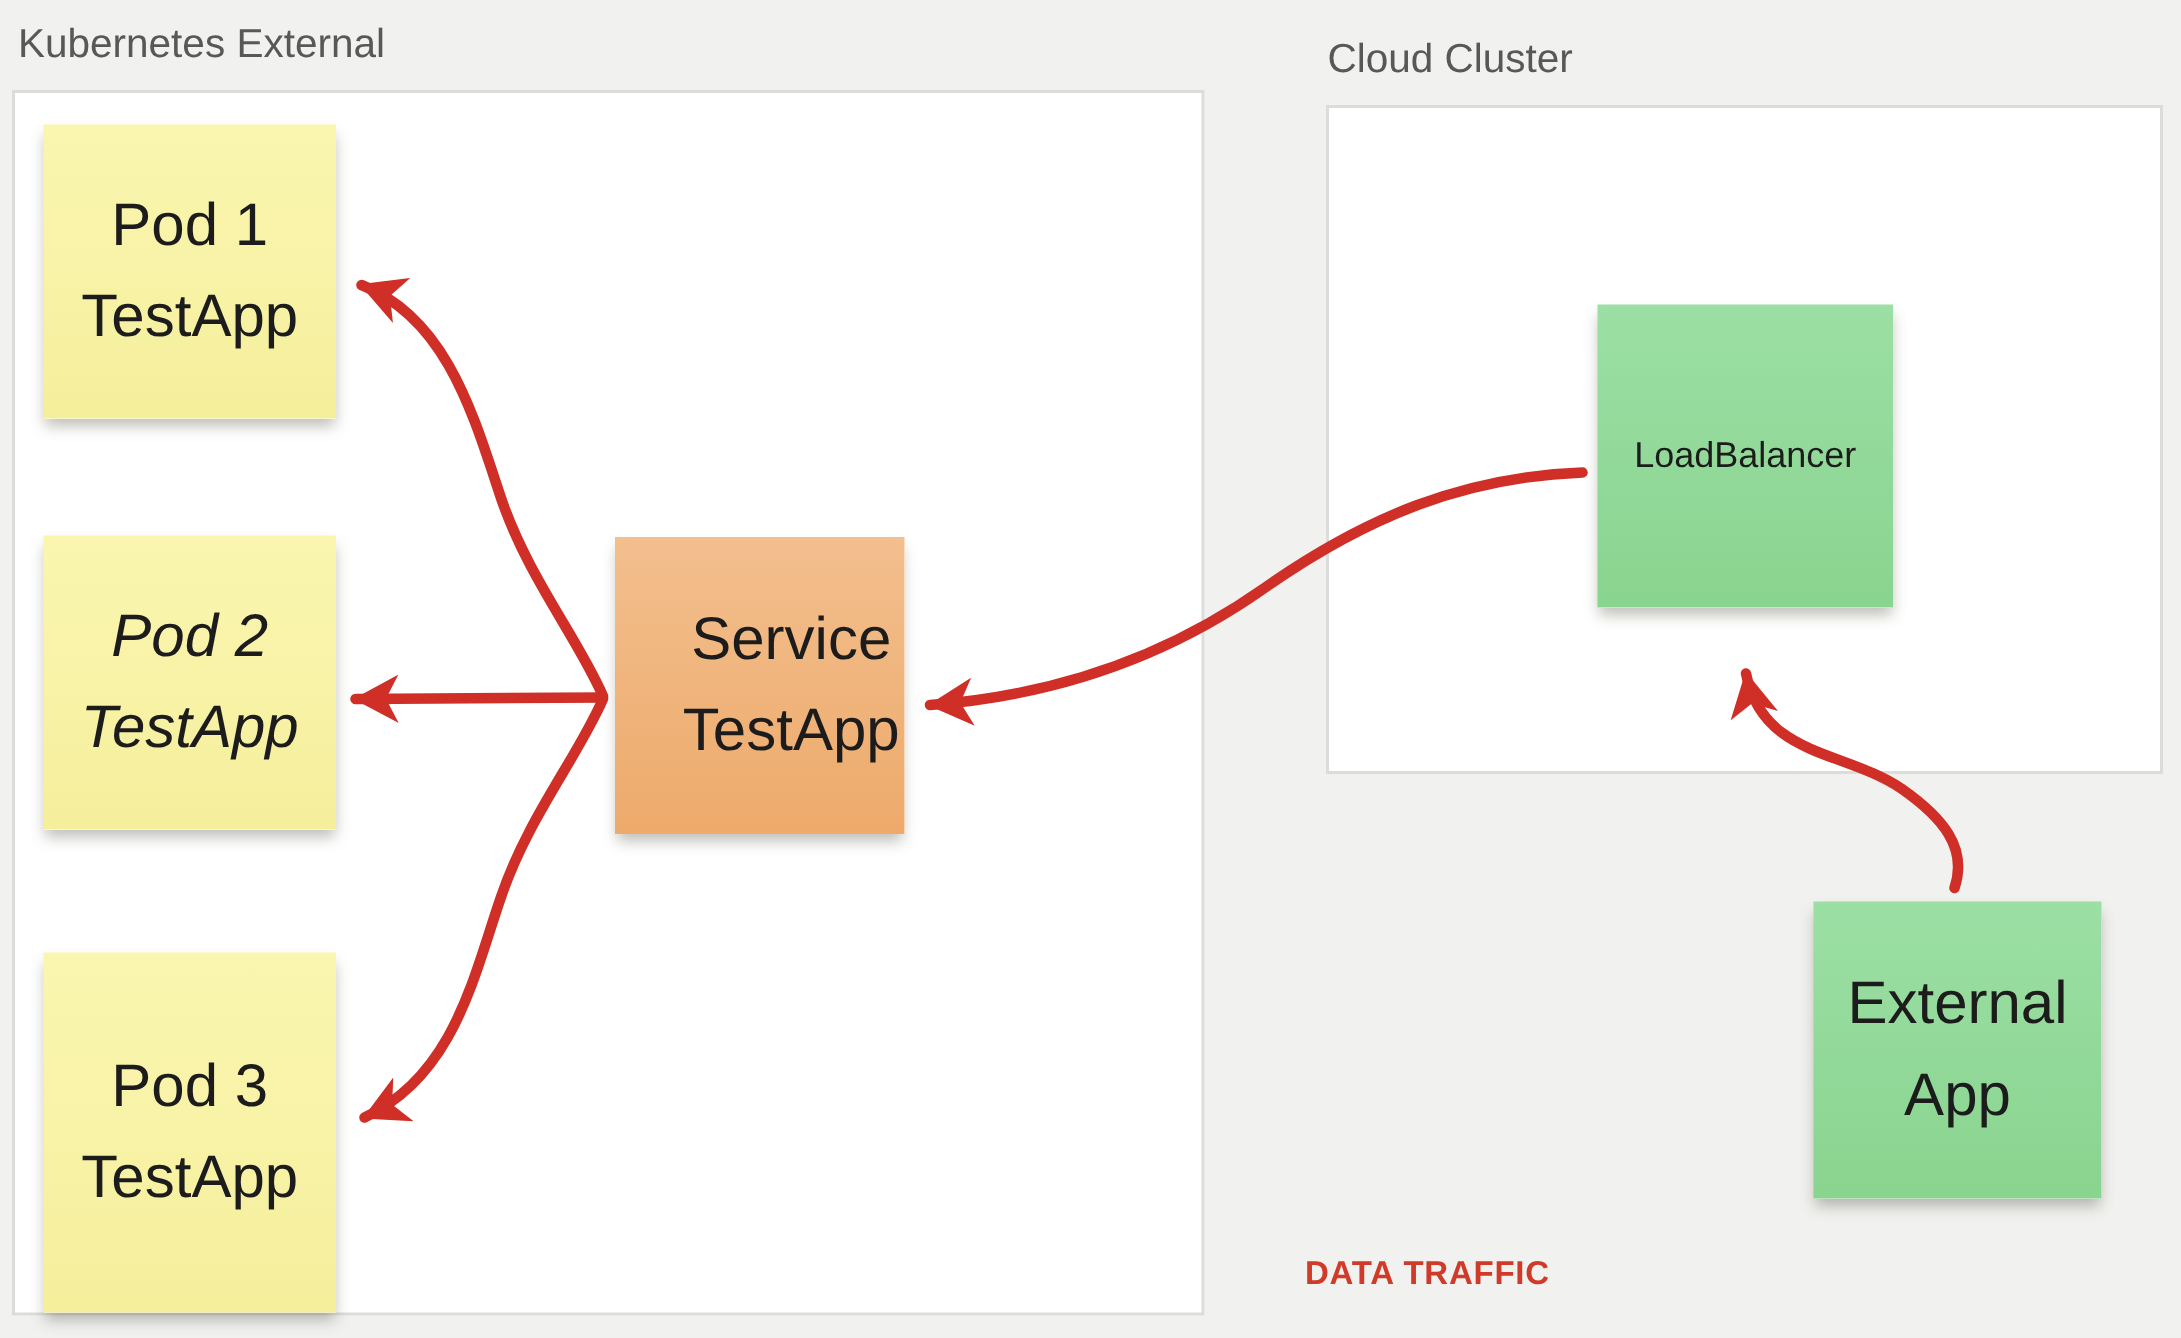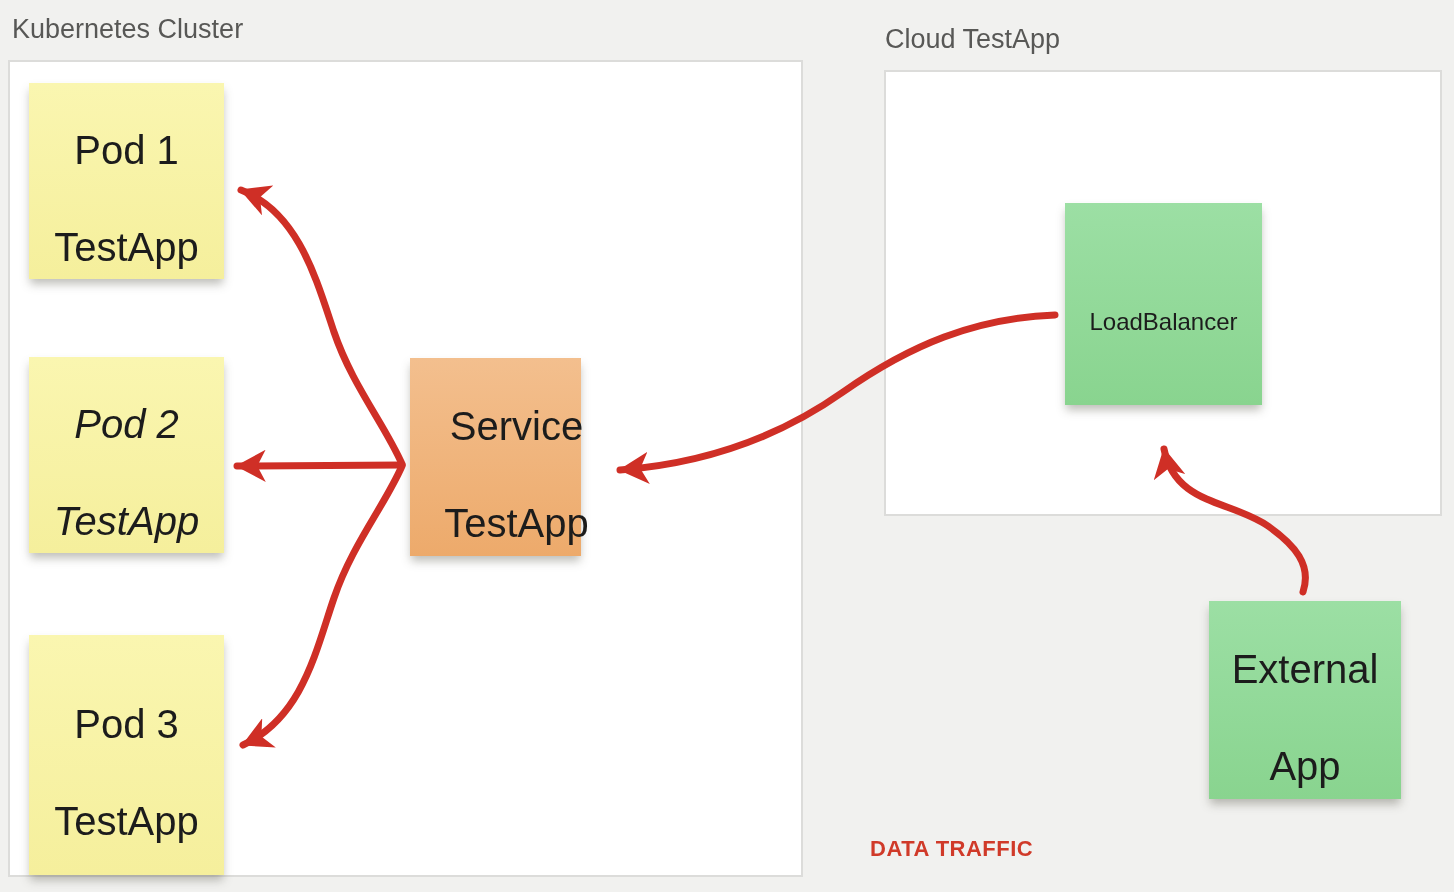--- a/index.html
+++ b/index.html
@@ -47,34 +47,33 @@
     align-items:center;
     justify-content:center;
     text-align:center;
     color:var(--sticky-text);
     box-shadow:0 6px 9px -1px rgba(70,70,55,0.35);
   }
   .sticky .line{
     font-size:40px;
     line-height:1.52;
     white-space:nowrap;
-    margin-top:36px;
   }
   .sticky.small-text .line{
     font-size:24px;
     line-height:1.3;
   }
   .sticky.yellow{background:linear-gradient(180deg,var(--sticky-yellow-top) 0%,var(--sticky-yellow-bottom) 100%);}
   .sticky.orange{background:linear-gradient(180deg,var(--sticky-orange-top) 0%,var(--sticky-orange-bottom) 100%);}
   .sticky.green{background:linear-gradient(180deg,var(--sticky-green-top) 0%,var(--sticky-green-bottom) 100%);}
 
   #pod1{left:29px;top:83px;width:195px;height:196px;}
   #pod2{left:29px;top:357px;width:195px;height:196px;font-style:italic;}
   #pod3{left:29px;top:635px;width:195px;height:240px;}
-  #service{left:410px;top:358px;width:171px;height:198px;padding-left:42px;}
+  #service{left:410px;top:358px;width:193px;height:198px;padding-left:42px;}
   #load-balancer{left:1065px;top:203px;width:197px;height:202px;}
   #external-app{left:1209px;top:601px;width:192px;height:198px;}
 
   #k8s-panel{left:8px;top:60px;width:795px;height:817px;}
   #cloud-panel{left:884px;top:70px;width:558px;height:446px;}
   #k8s-label{left:12px;top:14px;}
   #cloud-label{left:885px;top:24px;}
 
   svg.arrows{
     position:absolute;
@@ -99,25 +98,25 @@
     color:var(--traffic-red);
     white-space:nowrap;
     margin-left:27px;
   }
 </style>
 </head>
 <body>
 
 <div class="canvas">
 
-  <div class="region-label" id="k8s-label">Kubernetes Cluster</div>
+  <div class="region-label" id="k8s-label">Kubernetes External</div>
 
   <div class="panel" id="k8s-panel"></div>
 
-  <div class="region-label" id="cloud-label">Cloud TestApp</div>
+  <div class="region-label" id="cloud-label">Cloud Cluster</div>
 
   <div class="panel" id="cloud-panel"></div>
 
   <div class="sticky yellow" id="pod1">
     <div class="line">Pod 1</div>
     <div class="line">TestApp</div>
   </div>
 
   <div class="sticky yellow" id="pod2">
     <div class="line">Pod 2</div>

